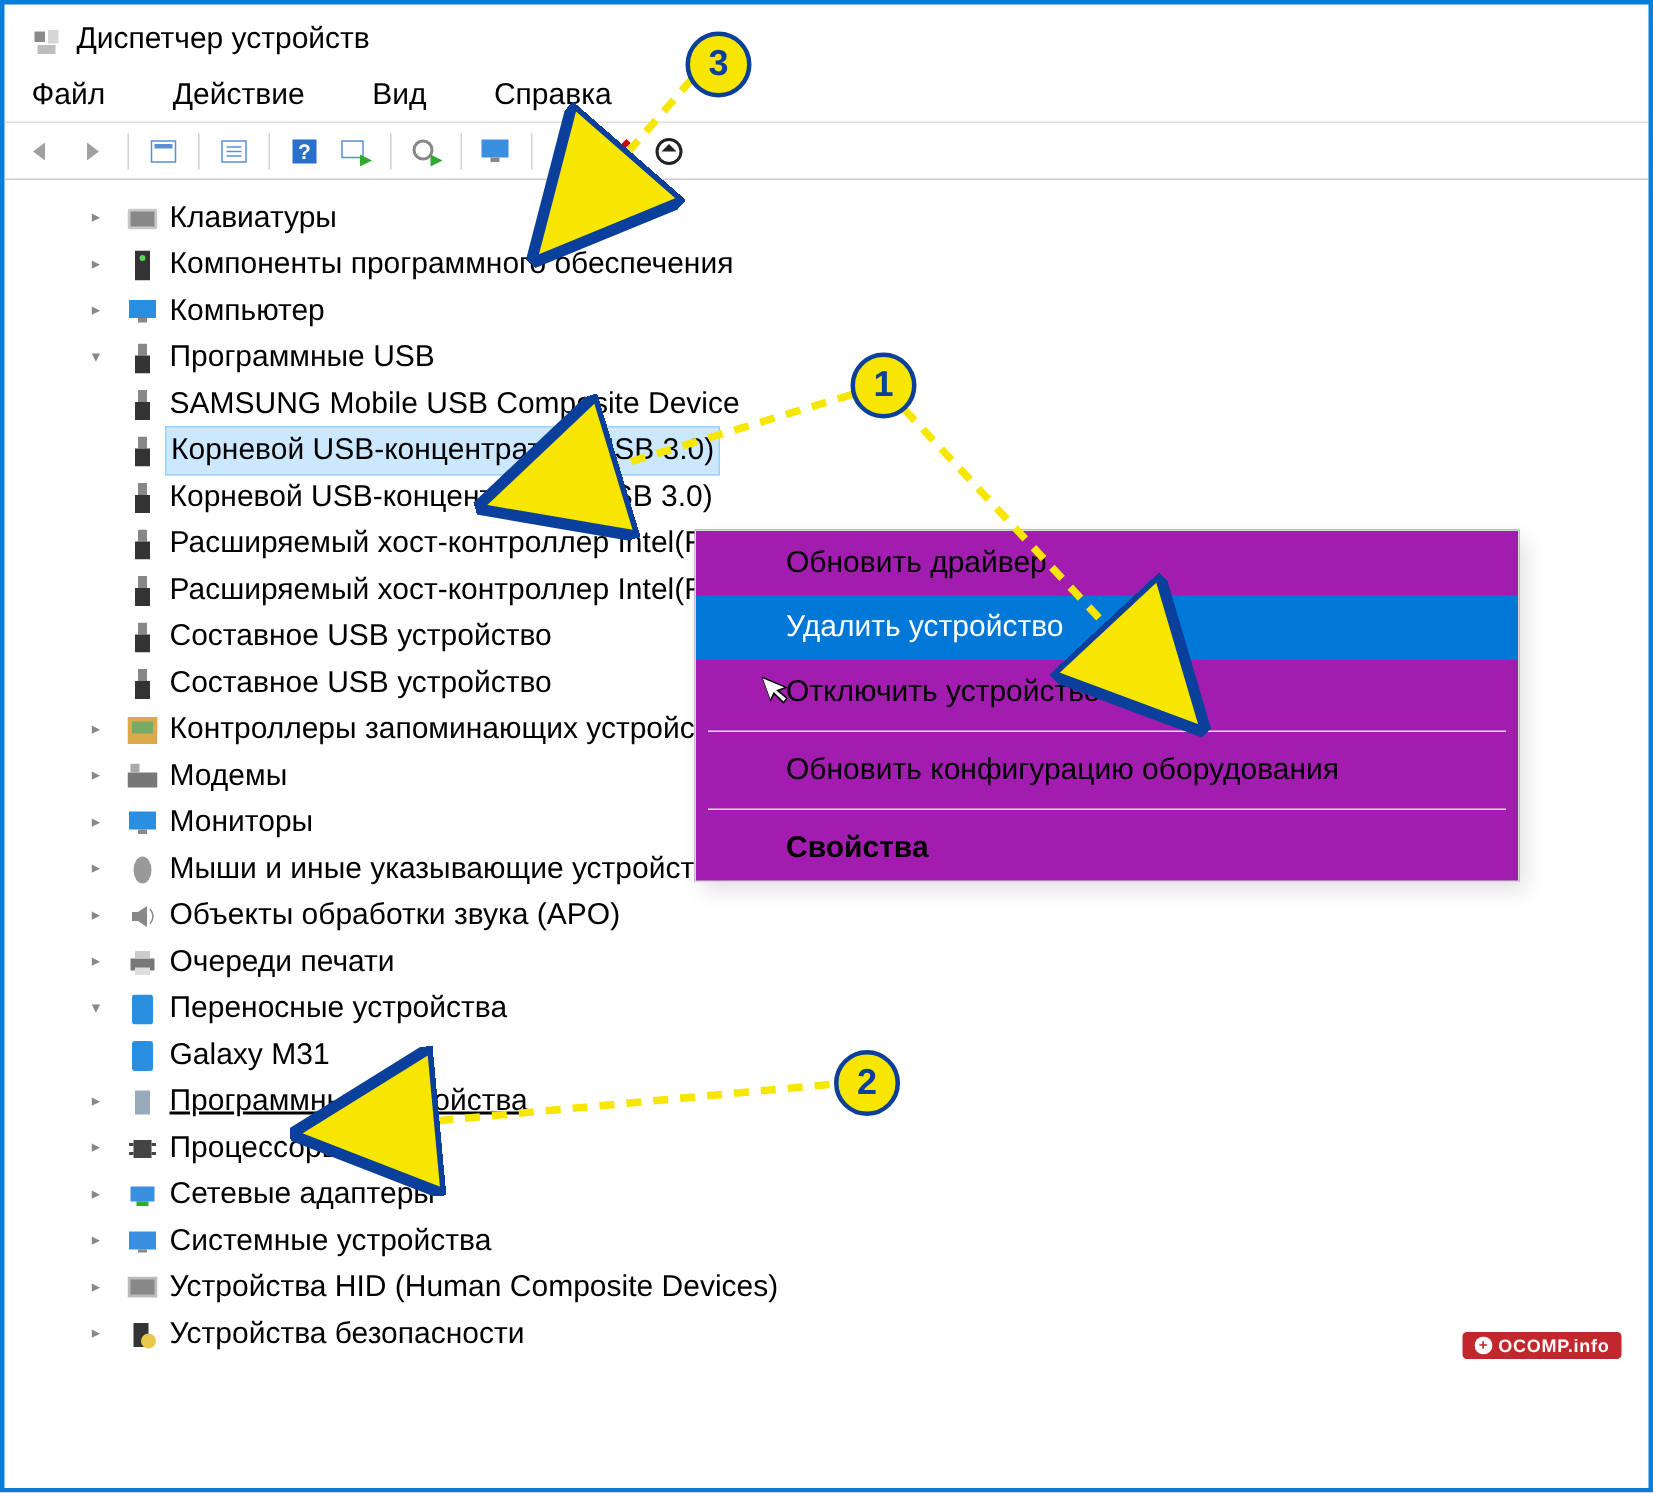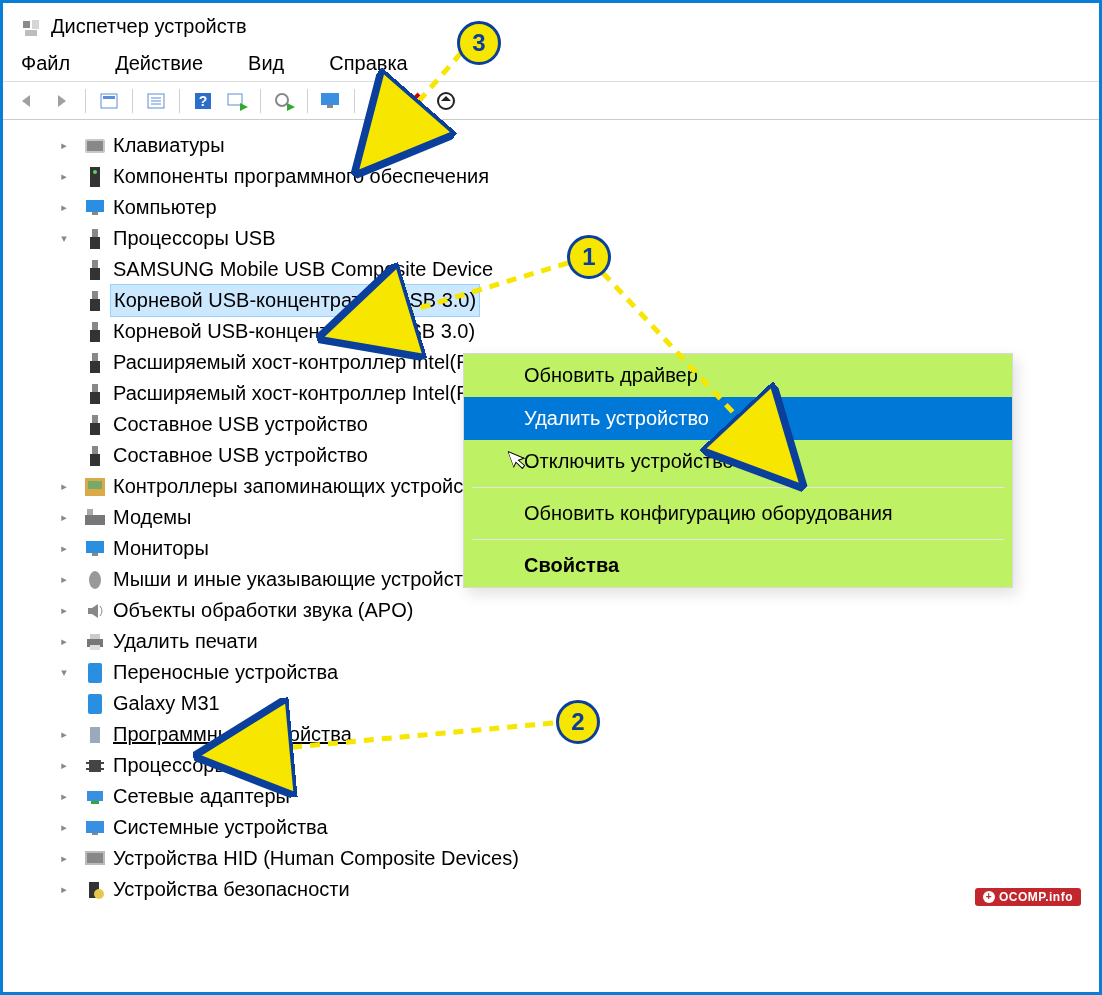--- a/index.html
+++ b/index.html
@@ -80,21 +80,21 @@
     background:#cce8ff;
     border:1px solid #99d1ff;
     padding:0 3px;
     margin-left:-3px;
   }
   
   .ctxmenu {
     position:absolute;
     left:460px; top:350px;
     width:550px;
-    background:#bef264;
+    background:#a21caf;
     border:1px solid #d8d8d8;
     box-shadow: 4px 6px 14px rgba(0,0,0,.12);
     font-size:20px;
   }
   .ctxitem {
     padding:10px 60px;
     cursor:default;
   }
   .ctxitem.highlight {
     background:#0078d7;
@@ -259,21 +259,21 @@
       </div>
 
     <div class="row">
         <span class="expander">▾</span>
         <span class="devicon">
           <svg width="16" height="20">
             <rect x="5" y="0" width="6" height="8" fill="#888"></rect>
             <rect x="3" y="8" width="10" height="12" fill="#333"></rect>
           </svg>
         </span>
-        <span>Процессоры USB</span>
+        <span>Программные USB</span>
       </div>
       <div class="row child">
         <span class="expander none"></span>
         <span class="devicon">
           <svg width="16" height="20">
             <rect x="5" y="0" width="6" height="8" fill="#888"></rect>
             <rect x="3" y="8" width="10" height="12" fill="#333"></rect>
           </svg>
         </span>
         <span>SAMSUNG Mobile USB Composite Device</span>
@@ -395,21 +395,21 @@
 
     <div class="row">
         <span class="expander">▸</span>
         <span class="devicon">
           <svg width="20" height="18">
             <rect x="2" y="6" width="16" height="8" fill="#777"></rect>
             <rect x="5" y="1" width="10" height="5" fill="#ccc"></rect>
             <rect x="5" y="12" width="10" height="5" fill="#ddd"></rect>
           </svg>
         </span>
-        <span>Удалить печати</span>
+        <span>Очереди печати</span>
       </div>
 
     <div class="row">
         <span class="expander">▾</span>
         <span class="devicon">
           <svg width="14" height="20">
             <rect width="14" height="20" rx="2" fill="#2a8fe0"></rect>
           </svg>
         </span>
         <span>Переносные устройства</span>

